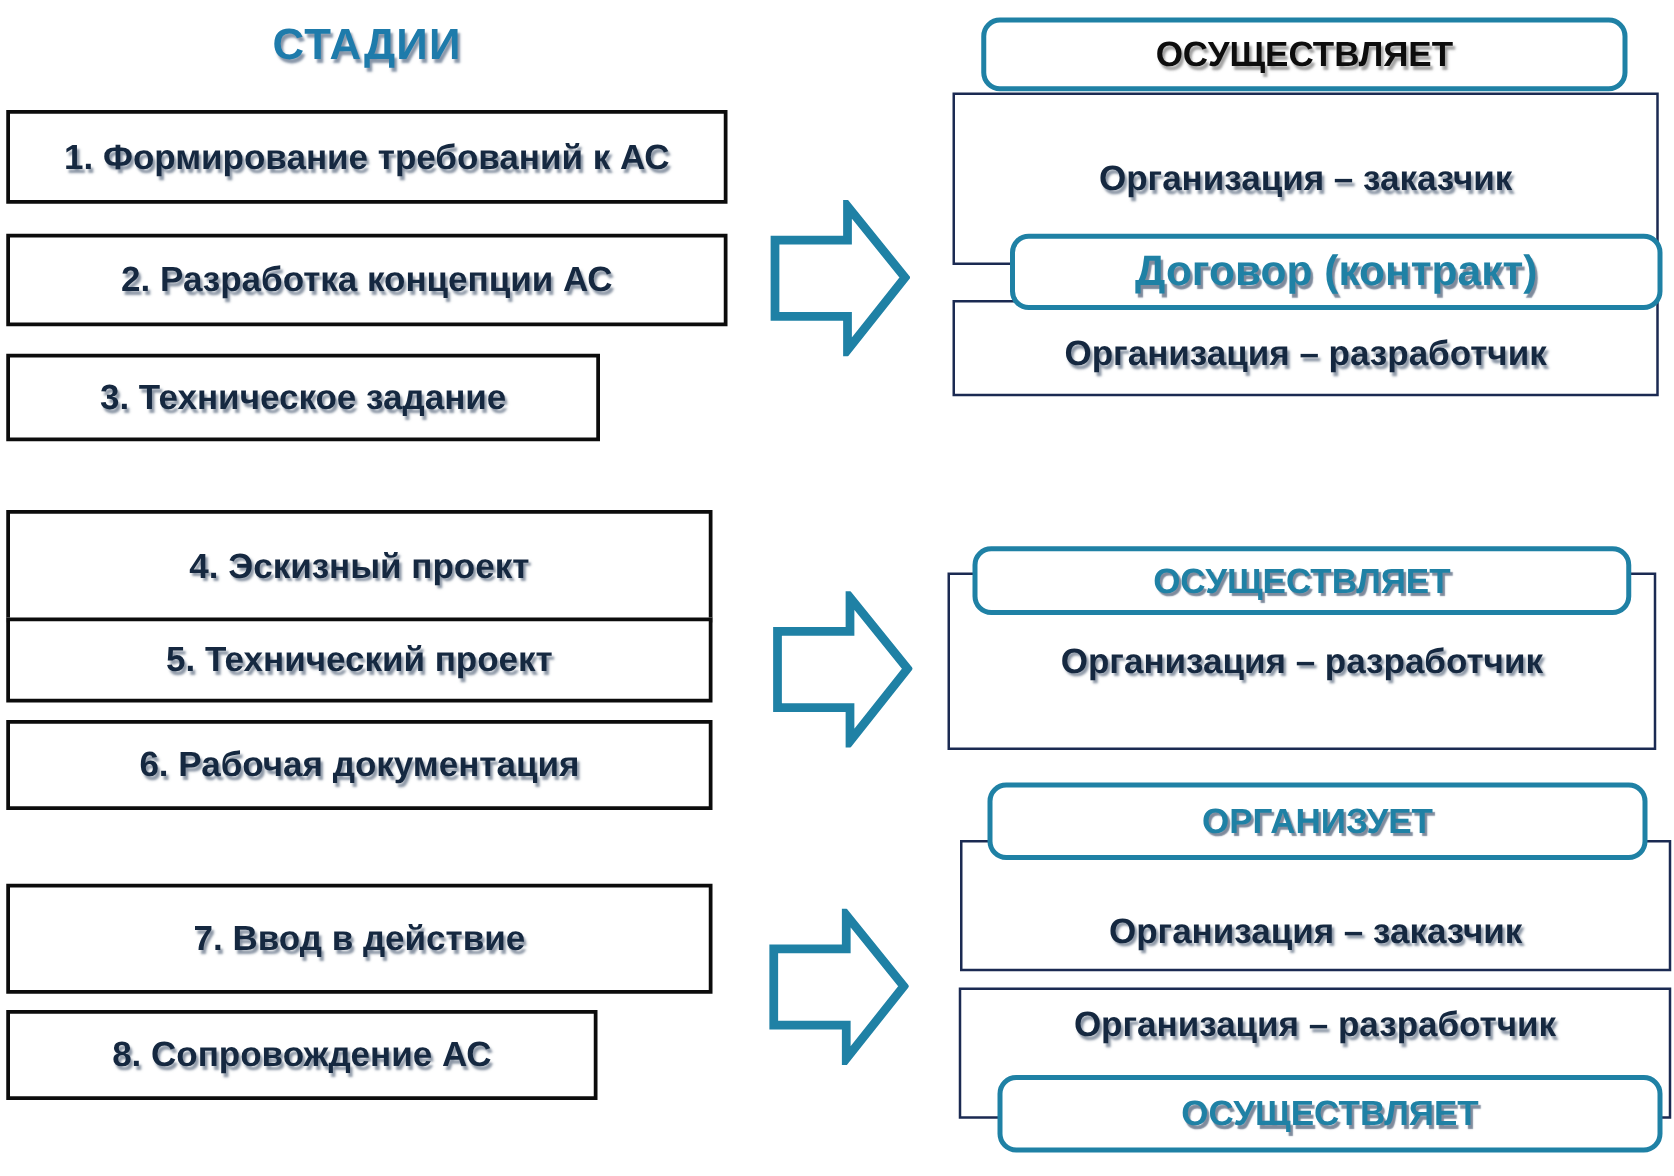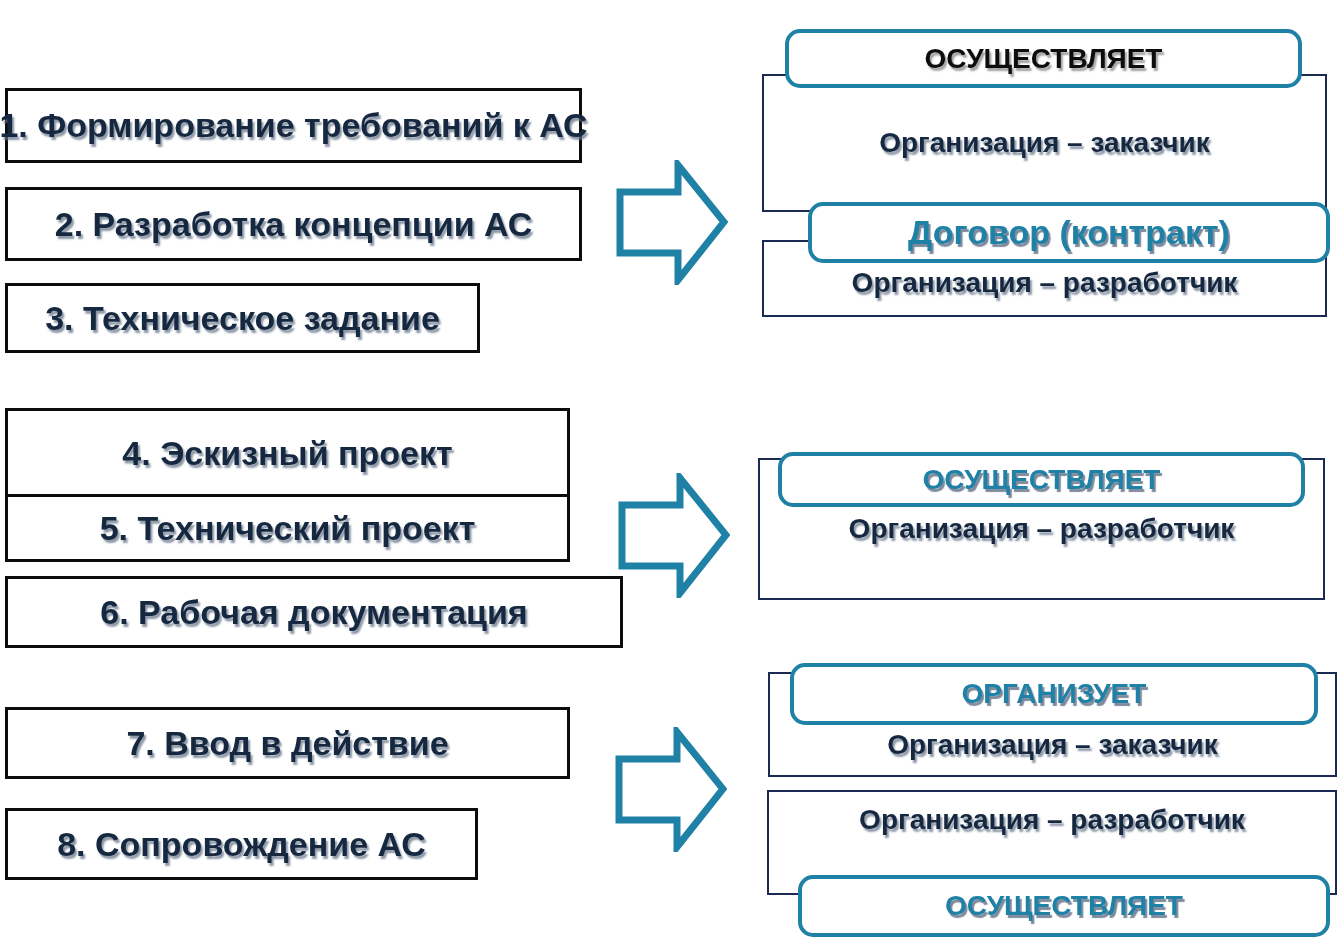--- a/index.html
+++ b/index.html
@@ -18,61 +18,62 @@
     position:absolute;
     font-size:35px;font-weight:bold;color:var(--title-teal);
     letter-spacing:1px;
     text-shadow:2px 3px 2px rgba(35,60,95,.55);
     white-space:nowrap;
   }
 
   .stage-box{
     position:absolute;background:#fff;border:3px solid var(--black);
     display:flex;align-items:center;justify-content:center;
-    font-size:34px;font-weight:bold;color:var(--navy-text);
+    font-size:28px;font-weight:bold;color:var(--navy-text);
     text-shadow:2px 3px 2px rgba(100,115,135,.75);
     white-space:nowrap;z-index:1;
   }
 
   .navy-rect{
     position:absolute;background:#fff;border:2px solid var(--navy-border);
     display:flex;align-items:center;justify-content:center;
     font-size:28px;font-weight:bold;color:var(--navy-text);
     text-shadow:2px 3px 2px rgba(100,115,135,.75);
     white-space:nowrap;z-index:1;text-align:center;
   }
   .pad-top{padding-top:40px;}
   .pad-bottom{padding-bottom:46px;}
 
   .teal-round{
     position:absolute;background:#fff;border:4px solid var(--teal);
     border-radius:15px;
     display:flex;align-items:center;justify-content:center;
     font-size:28px;font-weight:bold;
-    white-space:nowrap;z-index:2;margin-top:15px;
+    white-space:nowrap;z-index:2;
   }
   .teal-round.teal-text{color:var(--teal);text-shadow:2px 3px 1px rgba(40,60,90,.6);}
   .teal-round.black-text{color:#0d0d0d;text-shadow:2px 3px 2px rgba(120,120,120,.7);}
   .teal-round.small{font-size:34px;}
 
   .arrow{position:absolute;z-index:0;}
 </style>
 </head>
 <body>
 
 <div class="slide">
 
+  <div class="title" style="left:218px;top:16px;">СТАДИИ</div>
 
   <div class="stage-box" style="left:5px;top:88px;width:577px;height:75px;">1. Формирование требований к АС</div>
   <div class="stage-box" style="left:5px;top:187px;width:577px;height:74px;">2. Разработка концепции АС</div>
   <div class="stage-box" style="left:5px;top:283px;width:475px;height:70px;">3. Техническое задание</div>
   <div class="stage-box" style="left:5px;top:408px;width:565px;height:90px;">4. Эскизный проект</div>
   <div class="stage-box" style="left:5px;top:494px;width:565px;height:68px;">5. Технический проект</div>
-  <div class="stage-box" style="left:5px;top:576px;width:618px;height:72px;">6. Рабочая документация</div>
-  <div class="stage-box" style="left:5px;top:707px;width:565px;height:72px;">7. Ввод в действие</div>
+  <div class="stage-box" style="left:5px;top:576px;width:565px;height:72px;">6. Рабочая документация</div>
+  <div class="stage-box" style="left:5px;top:707px;width:565px;height:88px;">7. Ввод в действие</div>
   <div class="stage-box" style="left:5px;top:808px;width:473px;height:72px;">8. Сопровождение АС</div>
 
   <svg class="arrow" style="left:616px;top:160px;" width="112" height="125" viewBox="0 0 112 125">
     <polygon points="4,32 62,32 62,5 108,62 62,120 62,93 4,93" fill="#ffffff" stroke="#1f81a5" stroke-width="7"></polygon>
   </svg>
   <svg class="arrow" style="left:618px;top:473px;" width="112" height="125" viewBox="0 0 112 125">
     <polygon points="4,32 62,32 62,5 108,62 62,120 62,93 4,93" fill="#ffffff" stroke="#1f81a5" stroke-width="7"></polygon>
   </svg>
   <svg class="arrow" style="left:615px;top:727px;" width="112" height="125" viewBox="0 0 112 125">
     <polygon points="4,32 62,32 62,5 108,62 62,120 62,93 4,93" fill="#ffffff" stroke="#1f81a5" stroke-width="7"></polygon>
@@ -80,17 +81,17 @@
 
   <div class="navy-rect" style="left:762px;top:74px;width:565px;height:138px;">Организация – заказчик</div>
   <div class="navy-rect" style="left:762px;top:240px;width:565px;height:77px;padding-top:8px;">Организация – разработчик</div>
   <div class="teal-round black-text" style="left:785px;top:14px;width:517px;height:59px;">ОСУЩЕСТВЛЯЕТ</div>
   <div class="teal-round teal-text small" style="left:808px;top:187px;width:522px;height:61px;">Договор (контракт)</div>
 
   <div class="navy-rect" style="left:758px;top:458px;width:567px;height:142px;">Организация – разработчик</div>
   <div class="teal-round teal-text" style="left:778px;top:437px;width:527px;height:55px;">ОСУЩЕСТВЛЯЕТ</div>
 
   <div class="navy-rect pad-top" style="left:768px;top:672px;width:569px;height:105px;">Организация – заказчик</div>
-  <div class="teal-round teal-text" style="left:790px;top:648px;width:528px;height:62px;">ОРГАНИЗУЕТ</div>
+  <div class="teal-round teal-text" style="left:790px;top:626px;width:528px;height:62px;">ОРГАНИЗУЕТ</div>
   <div class="navy-rect pad-bottom" style="left:767px;top:790px;width:570px;height:105px;">Организация – разработчик</div>
   <div class="teal-round teal-text" style="left:798px;top:860px;width:532px;height:62px;">ОСУЩЕСТВЛЯЕТ</div>
 
 </div>
 
 </body></html>

